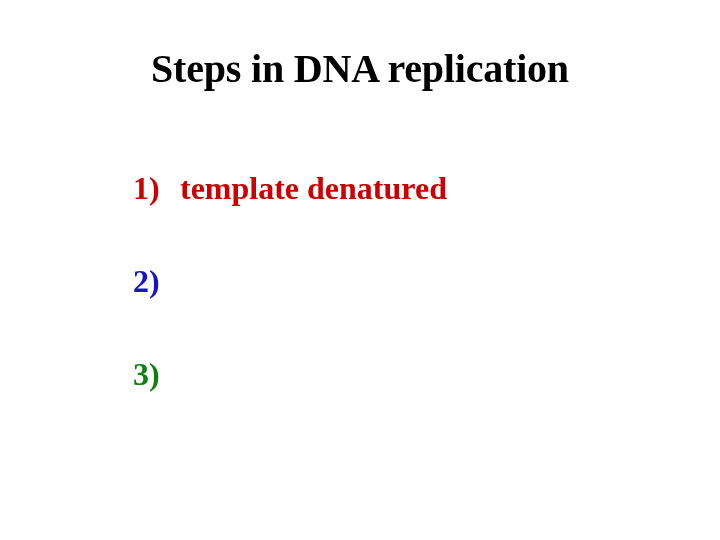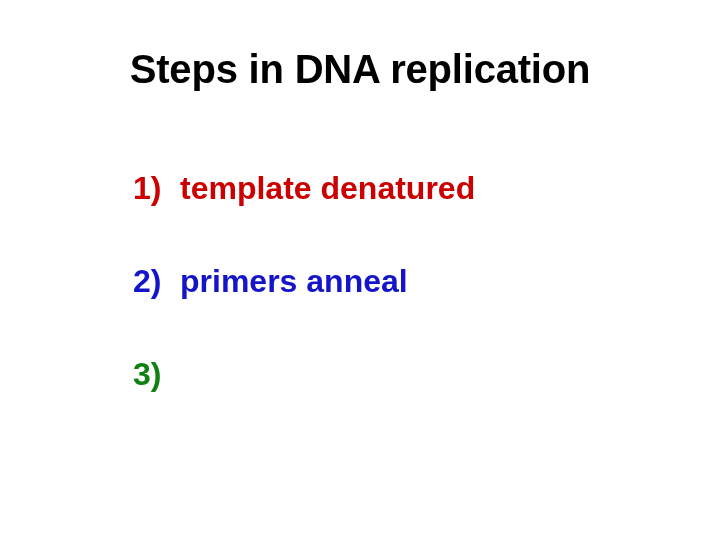--- a/index.html
+++ b/index.html
@@ -13,20 +13,21 @@
     overflow: hidden;
     font-family: "Liberation Sans", sans-serif;
     -webkit-font-smoothing: antialiased;
   }
   .slide {
     position: relative;
     width: 720px;
     height: 540px;
     background: #ffffff;
     box-sizing: border-box;
+    font-family: Liberation Serif, serif;
   }
   .slide-title {
     position: absolute;
     left: 0;
     top: 47px;
     width: 720px;
     text-align: center;
     font-size: 40px;
     font-weight: bold;
     color: #000000;
@@ -76,21 +77,20 @@
 
   <ul class="steps-list">
 
     <li class="step-item step-1">
       <span class="step-marker">1)</span>
       <span class="step-text">template denatured</span>
     </li>
 
     <li class="step-item step-2">
       <span class="step-marker">2)</span>
-      <span class="step-text">primers anneal</span>
     </li>
 
     <li class="step-item step-3">
       <span class="step-marker">3)</span>
     </li>
 
   </ul>
 
 </div>
 

